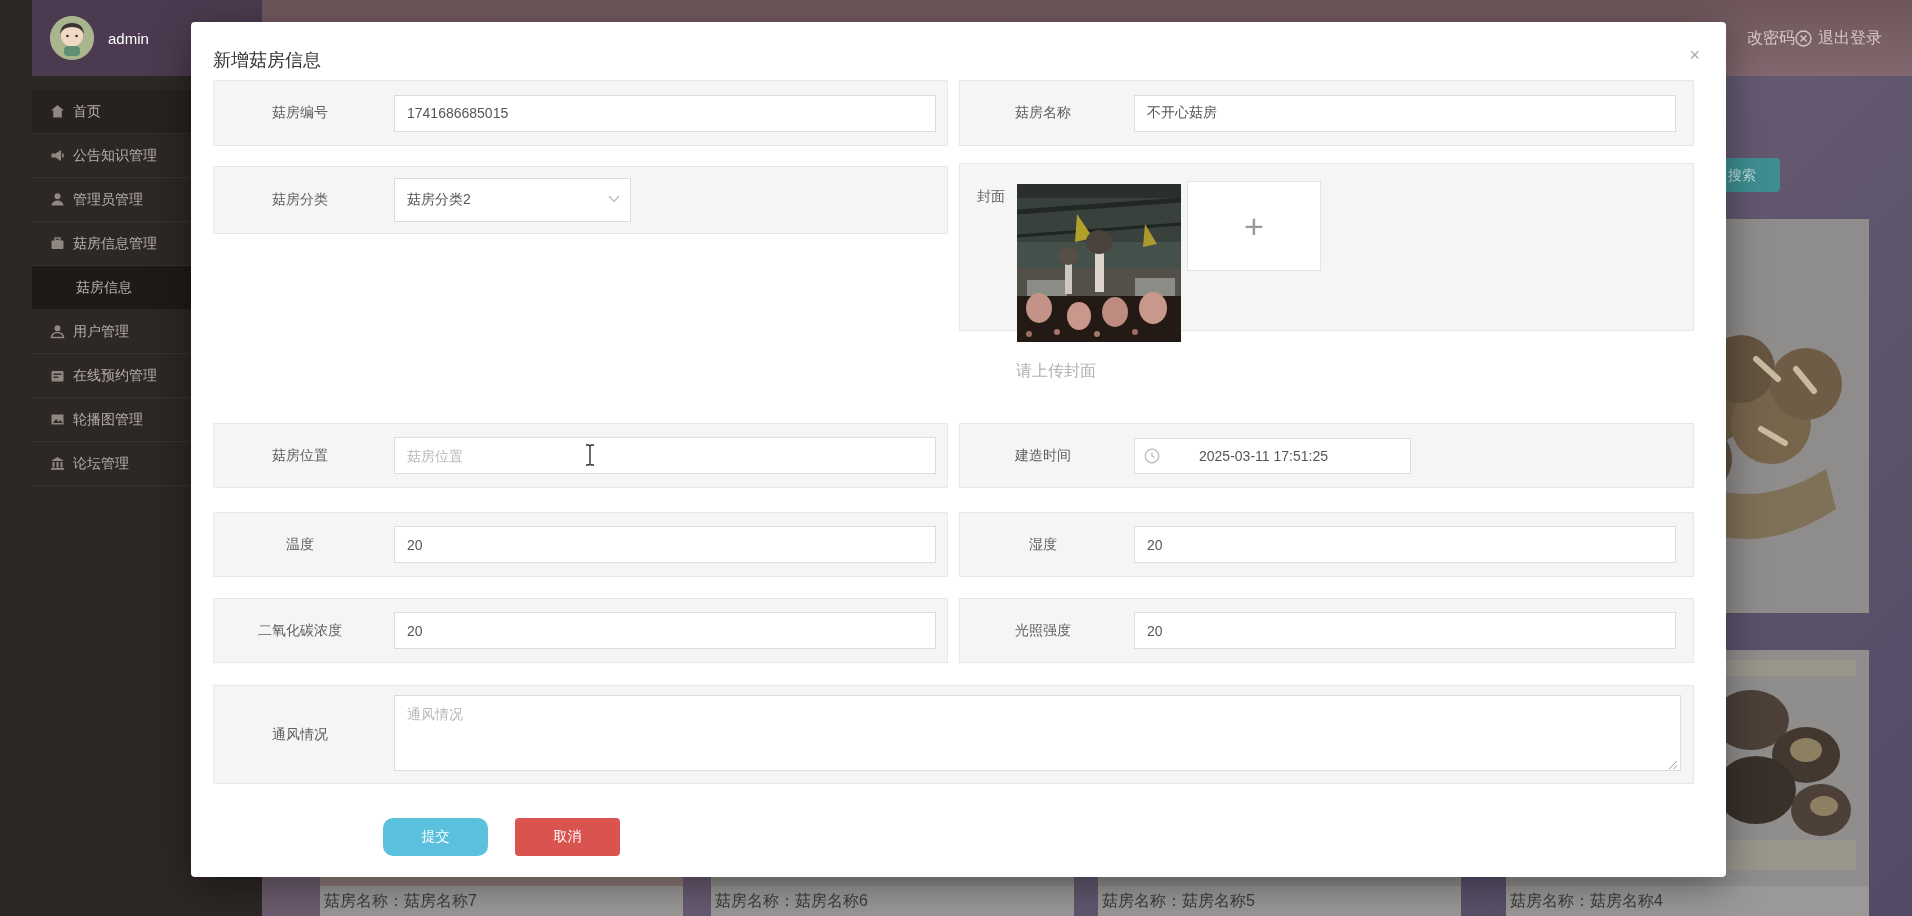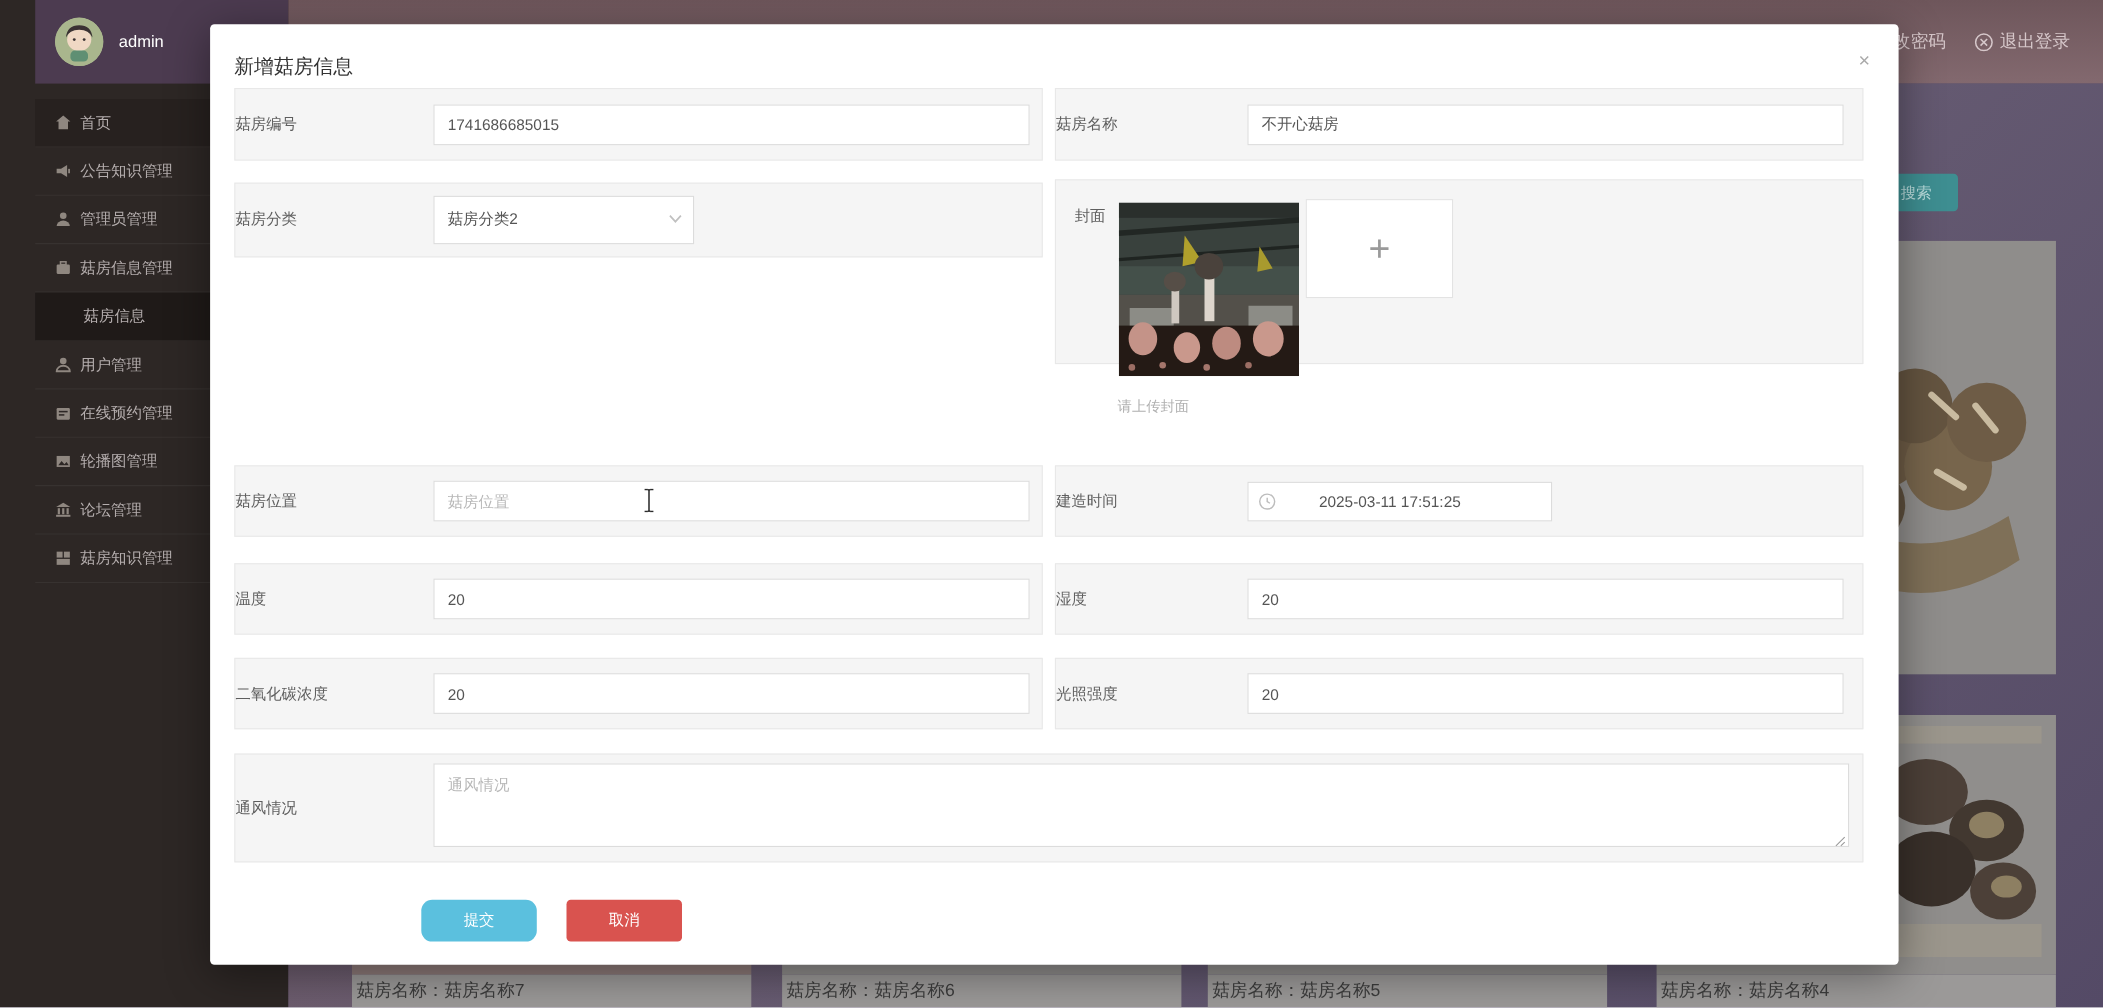--- a/index.html
+++ b/index.html
@@ -4,21 +4,21 @@
 <style>
   * { margin:0; padding:0; box-sizing:border-box; }
   html,body { width:1912px; height:916px; overflow:hidden; font-family:"Liberation Sans","DejaVu Sans",sans-serif; }
   .stage { position:relative; width:1912px; height:916px; background:#514763; overflow:hidden; }
 
   
   .content-bg { position:absolute; left:262px; top:76px; right:0; bottom:0;
     background:linear-gradient(135deg,#7d6065 0%,#6e5d6e 30%,#665b72 55%,#544a66 100%); }
   .topbar { position:absolute; left:0; top:0; width:1912px; height:76px;
     background:linear-gradient(180deg,#6e565b 0%,#83696f 100%); }
-  .topbar-right { position:absolute; right:30px; top:0; height:76px; display:flex; align-items:center; gap:26px;
+  .topbar-right { position:absolute; right:30px; top:0; height:76px; display:flex; align-items:center; 
     color:#d6c7ca; font-size:16px; }
   .topbar-link { display:flex; align-items:center; gap:6px; cursor:pointer; }
   .search-btn { position:absolute; left:1704px; top:158px; width:76px; height:34px; background:#3e8e91;
     color:#b9dcdc; font-size:14px; border:none; border-radius:4px; text-align:center; line-height:34px; }
   .bg-card-img { position:absolute; background:#8f8d8b; overflow:hidden; }
   .bg-card-title { position:absolute; height:30px; background:#9b9998; color:#3c3c3c; font-size:16px;
     line-height:30px; padding-left:4px; white-space:nowrap; overflow:hidden; }
 
   
   .sidebar { position:absolute; left:0; top:0; width:262px; height:916px; background:#2d2725; z-index:3;padding-left:32px; }
@@ -33,39 +33,39 @@
   .menu-item.sub { padding-left:44px; }
   .menu-item.active { background:#1f1a18; }
 
   
   .modal { position:absolute; left:191px; top:22px; width:1535px; height:855px; background:#ffffff;
     border-radius:4px; box-shadow:0 8px 40px rgba(0,0,0,0.4); z-index:10; }
   .modal-title { position:absolute; left:22px; top:26px; font-size:18px; color:#333; }
   .modal-close { position:absolute; right:26px; top:24px; font-size:18px; color:#a9a9a9; cursor:pointer; line-height:1; }
 
   .fgroup { position:absolute; background:#f5f5f5; border:1px solid #e8e8e8; display:flex; align-items:center; }
-  .fgroup .flabel { width:172px; text-align:left; font-size:14px; color:#5e5e5e; flex:0 0 172px; }
+  .fgroup .flabel { width:172px; text-align:center; font-size:14px; color:#5e5e5e; flex:0 0 172px; }
   .fgroup .flabel.narrow { width:166px; flex:0 0 166px; }
   .finput { margin-left:8px; height:37px; width:542px; border:1px solid #dcdcdc; background:#fff;
     font-size:14px; color:#555; padding:0 12px; font-family:inherit; }
   .finput::placeholder, .ftextarea::placeholder { color:#b8b8b8; }
   .col-l { left:22px; width:735px; }
   .col-r { left:768px; width:735px; }
 
   .fselect { margin-left:8px; position:relative; width:237px; height:44px; border:1px solid #dcdcdc; background:#fff;
     display:flex; align-items:center; padding:0 12px; font-size:14px; color:#555; cursor:pointer; }
   .fselect .caret { position:absolute; right:10px; top:16px; }
 
   .cover-group { align-items:flex-start; }
   .cover-label { font-size:14px; color:#5e5e5e; margin:24px 0 0 17px; }
   .cover-thumb { position:absolute; left:57px; top:20px; width:164px; height:158px; overflow:hidden; }
   .cover-upload { position:absolute; left:227px; top:17px; width:134px; height:90px; background:#fff;
     border:1px solid #e3e3e3; display:flex; align-items:center; justify-content:center; cursor:pointer; }
   .plus-glyph { font-size:34px; font-weight:200; color:#9a9a9a; line-height:1; }
-  .cover-hint { position:absolute; left:56px; top:197px; font-size:13px; color:#b0b0b0; }
+  .cover-hint { position:absolute; left:56px; top:197px; font-size:16px; color:#b0b0b0; }
 
   .date-input { margin-left:8px; position:relative; width:277px; height:36px; border:1px solid #dcdcdc; background:#fff;
     display:flex; align-items:center; padding-left:64px; font-size:14px; color:#555; cursor:text; }
   .date-input .clock { position:absolute; left:9px; top:9px; }
 
   .ftextarea { margin-left:8px; width:1287px; height:76px; border:1px solid #dcdcdc; background:#fff; resize:none;
     font-size:14px; color:#555; padding:10px 12px; font-family:inherit; position:relative; }
   .ta-wrap { position:relative; margin-left:8px; }
   .ta-wrap .ftextarea { margin-left:0; }
   .resize-handle { position:absolute; right:3px; bottom:5px; pointer-events:none; }
@@ -213,28 +213,20 @@
       </div>
       <div class="menu-item">
         <svg class="mi-icon" viewBox="0 0 15 15">
             <path d="M7.5 1 L14 5 H1 Z" fill="#8f8780"></path>
             <rect x="2.5" y="6" width="2" height="5.5" fill="#8f8780"></rect>
             <rect x="6.5" y="6" width="2" height="5.5" fill="#8f8780"></rect>
             <rect x="10.5" y="6" width="2" height="5.5" fill="#8f8780"></rect>
             <rect x="1" y="12" width="13" height="1.8" fill="#8f8780"></rect>
           </svg>
         <span>论坛管理</span>
-      </div>
-      <div class="menu-item">
-        <svg class="mi-icon" viewBox="0 0 15 15">
-            <rect x="1.5" y="1.5" width="5.4" height="5.4" fill="#8f8780"></rect>
-            <rect x="8.1" y="1.5" width="5.4" height="5.4" fill="#8f8780"></rect>
-            <rect x="1.5" y="8.1" width="12" height="5.4" fill="#8f8780"></rect>
-          </svg>
-        <span>菇房知识管理</span>
       </div>
     </div>
   </div>
 
   <div class="modal">
     <div class="modal-title">新增菇房信息</div>
     <div class="modal-close">×</div>
 
     <div class="fgroup col-l" style="top:58px; height:66px;">
       <span class="flabel">菇房编号</span>

